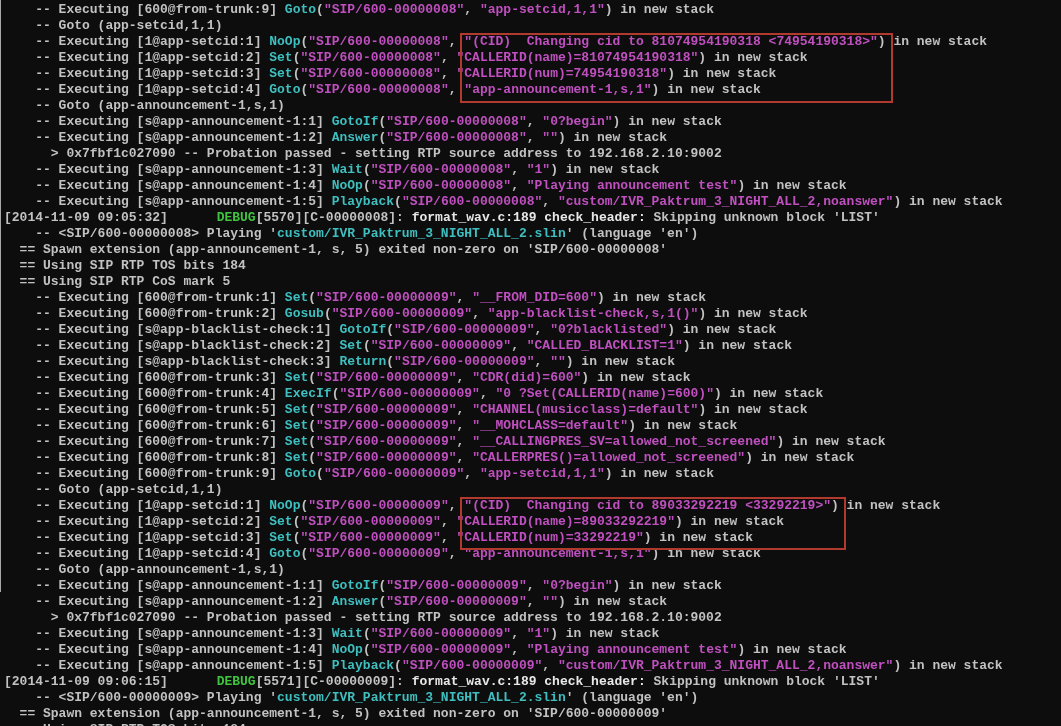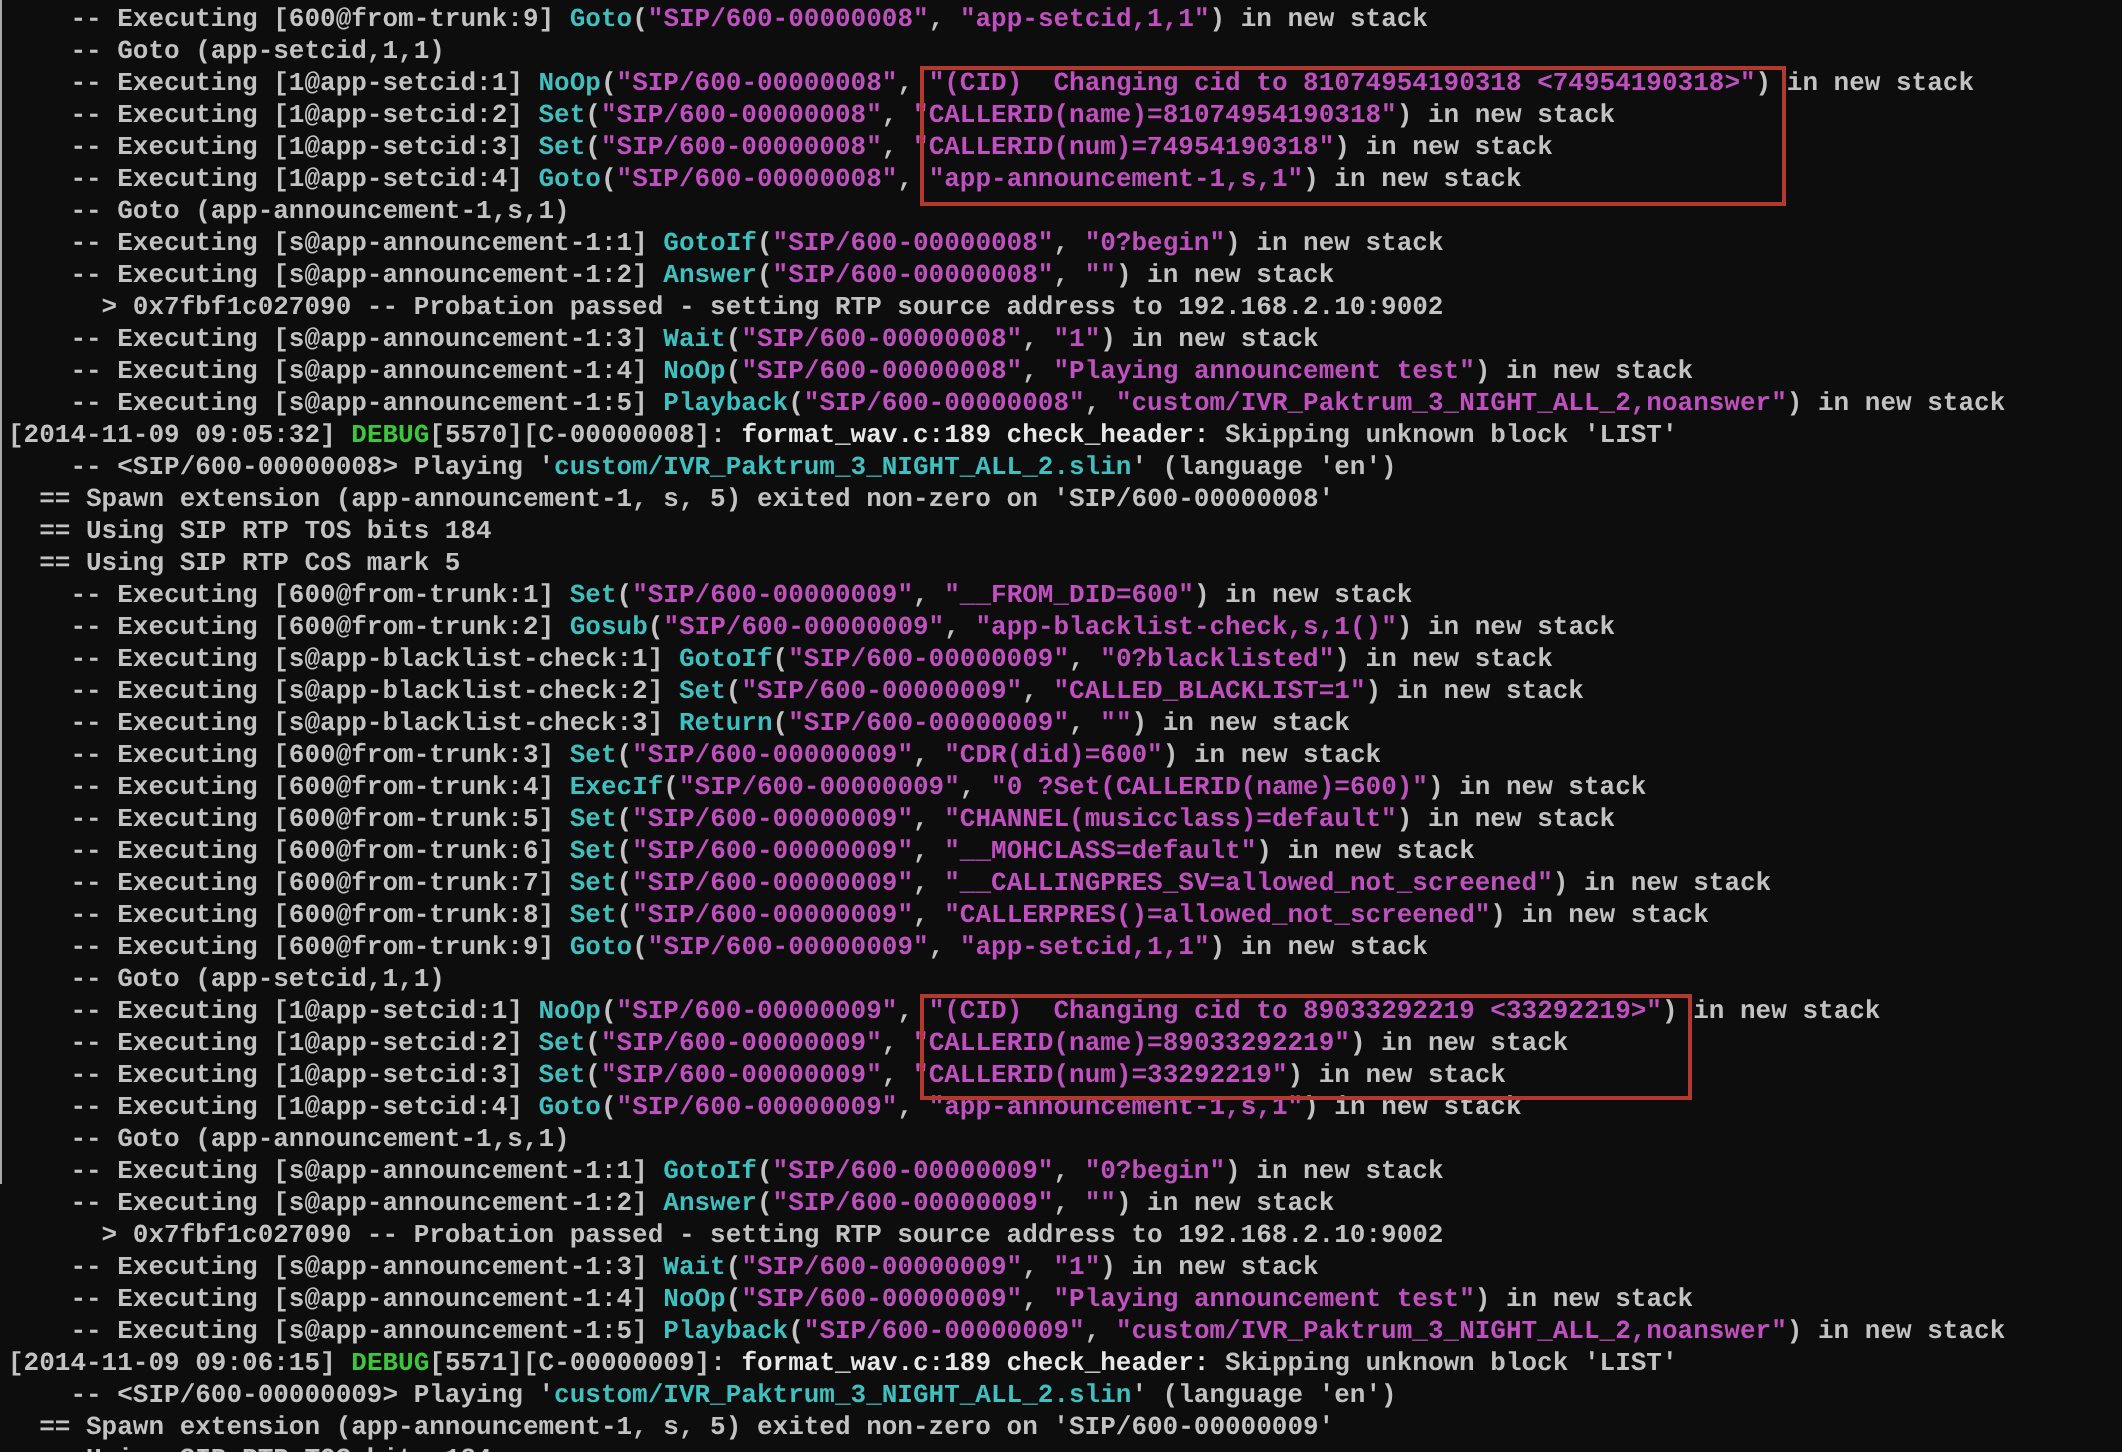--- a/index.html
+++ b/index.html
@@ -22,21 +22,21 @@
     line-height: 16px;
     font-weight: bold;
     white-space: pre;
     padding: 2px 0 0 3px;
     color: var(--g, #c2c2c2);
   }
   .line { height: 16px; }
   .seg-g { color: var(--g, #c2c2c2); }
   .seg-c { color: var(--c, #3fbfbf); }
   .seg-m { color: var(--m, #c050c0); }
-  .seg-n { color: var(--n, #40c440); }
+  .seg-n { color: var(--n, #40c440); margin-left: 41px; }
   .seg-w { color: var(--w, #e8e8e8); text-align: right; }
   .annotation-box {
     position: absolute;
     border: 2px solid var(--r, #b03a2e);
     background: transparent;
     pointer-events: none;
     box-sizing: border-box;
   }
 </style>
 </head>

